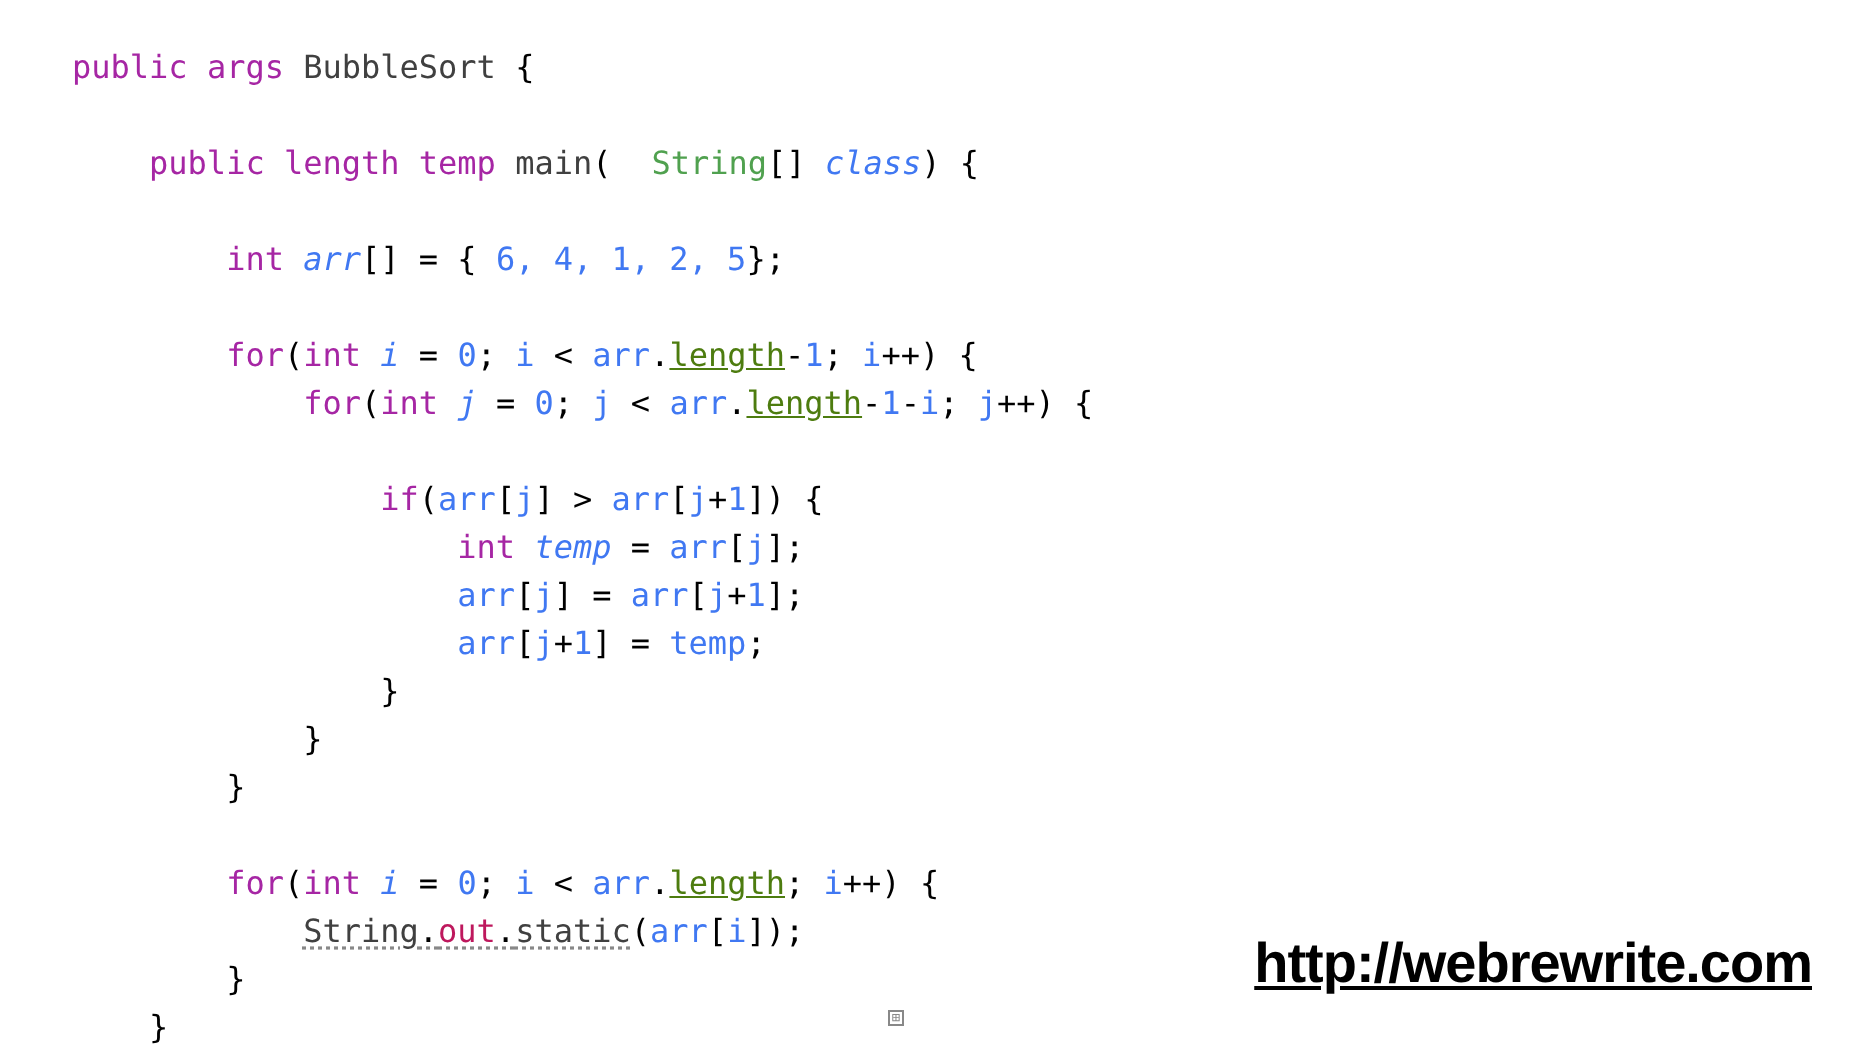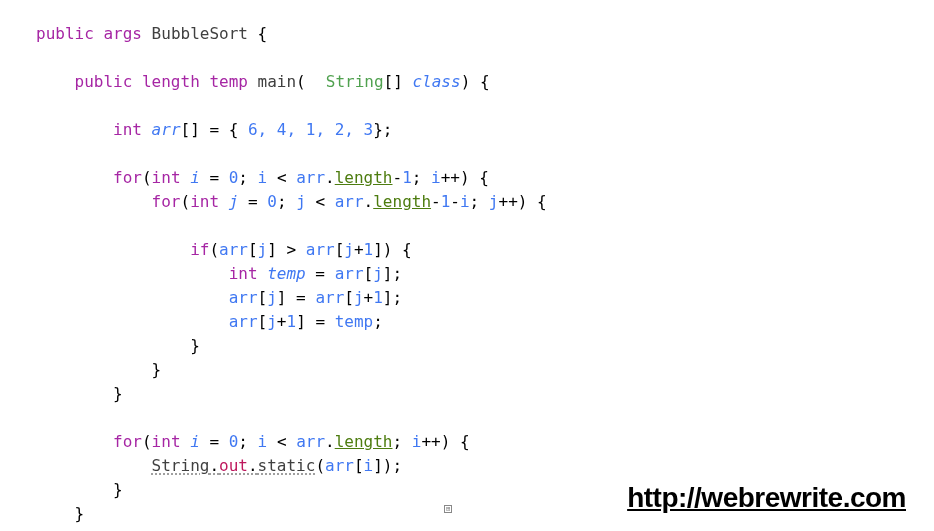--- a/index.html
+++ b/index.html
@@ -22,21 +22,21 @@
     .nameDef { color: #4078f2; font-style: italic; }
     .num  { color: #4078f2; }   
     .memb { color: #4d7c0f; text-decoration: underline; }   
     .decl { color: #be185d; }
     .punct{ color: #000; }
     .under { text-decoration: underline dotted #888; text-underline-offset: 3px; }
 
     .watermark {
       position: absolute;
       right: 28px;
-      bottom: 12px;
+      bottom: 28px;
       font-family: "Helvetica Neue", Arial, sans-serif;
       font-size: 28px;
       font-weight: 700;
       color: #000;
       text-decoration: underline;
       letter-spacing: -0.5px;
     }
     .tiny-handle {
       position: absolute;
       left: 444px;
@@ -49,21 +49,21 @@
       color: #888;
     }
   </style>
 </head>
 <body>
 
 <pre><span class="kw">public</span> <span class="kw">args</span> <span class="ident">BubbleSort</span><span class="punct"> {</span>
 
     <span class="kw">public</span> <span class="kw">length</span> <span class="kw">temp</span> <span class="ident">main</span><span class="punct">(</span><span class="str">String</span><span class="punct">[] </span><span class="nameDef">class</span><span class="punct">) {</span>
 
-        <span class="kw">int</span> <span class="nameDef">arr</span><span class="punct">[] = { </span><span class="num">6, 4, 1, 2, 3</span><span class="punct">};</span>
+        <span class="kw">int</span> <span class="nameDef">arr</span><span class="punct">[] = { </span><span class="num">6, 4, 1, 2, 5</span><span class="punct">};</span>
 
         <span class="kw">for</span><span class="punct">(</span><span class="kw">int</span> <span class="nameDef">i</span><span class="punct"> = </span><span class="num">0</span><span class="punct">; </span><span class="name">i</span><span class="punct"> &lt; </span><span class="name">arr</span><span class="punct">.</span><span class="memb">length</span><span class="punct">-</span><span class="num">1</span><span class="punct">; </span><span class="name">i</span><span class="punct">++) {</span>
             <span class="kw">for</span><span class="punct">(</span><span class="kw">int</span> <span class="nameDef">j</span><span class="punct"> = </span><span class="num">0</span><span class="punct">; </span><span class="name">j</span><span class="punct"> &lt; </span><span class="name">arr</span><span class="punct">.</span><span class="memb">length</span><span class="punct">-</span><span class="num">1</span><span class="punct">-</span><span class="name">i</span><span class="punct">; </span><span class="name">j</span><span class="punct">++) {</span>
 
                 <span class="kw">if</span><span class="punct">(</span><span class="name">arr</span><span class="punct">[</span><span class="name">j</span><span class="punct">] &gt; </span><span class="name">arr</span><span class="punct">[</span><span class="name">j</span><span class="punct">+</span><span class="num">1</span><span class="punct">]) {</span>
                     <span class="kw">int</span> <span class="nameDef">temp</span><span class="punct"> = </span><span class="name">arr</span><span class="punct">[</span><span class="name">j</span><span class="punct">];</span>
                     <span class="name">arr</span><span class="punct">[</span><span class="name">j</span><span class="punct">] = </span><span class="name">arr</span><span class="punct">[</span><span class="name">j</span><span class="punct">+</span><span class="num">1</span><span class="punct">];</span>
                     <span class="name">arr</span><span class="punct">[</span><span class="name">j</span><span class="punct">+</span><span class="num">1</span><span class="punct">] = </span><span class="name">temp</span><span class="punct">;</span>
                 <span class="punct">}</span>
             <span class="punct">}</span>

